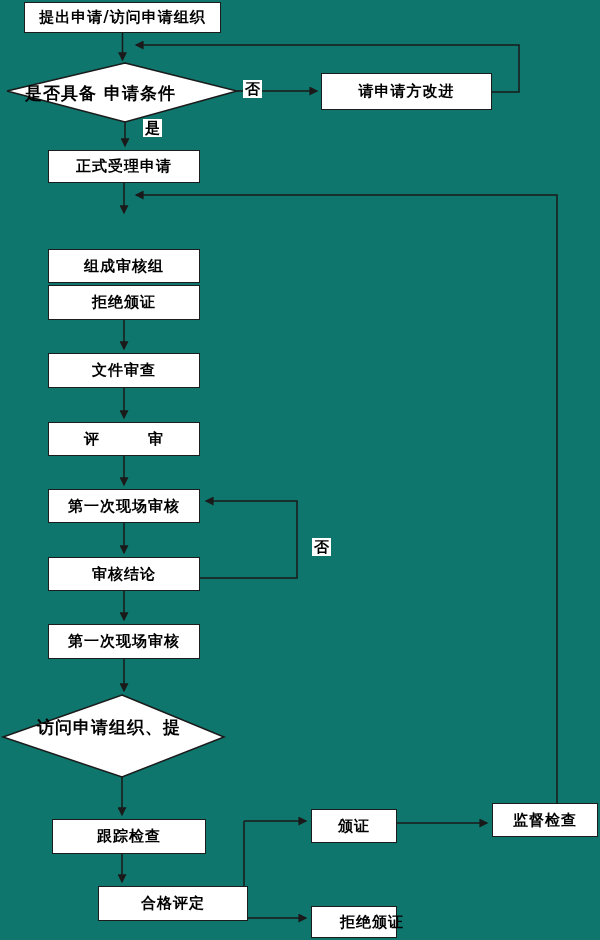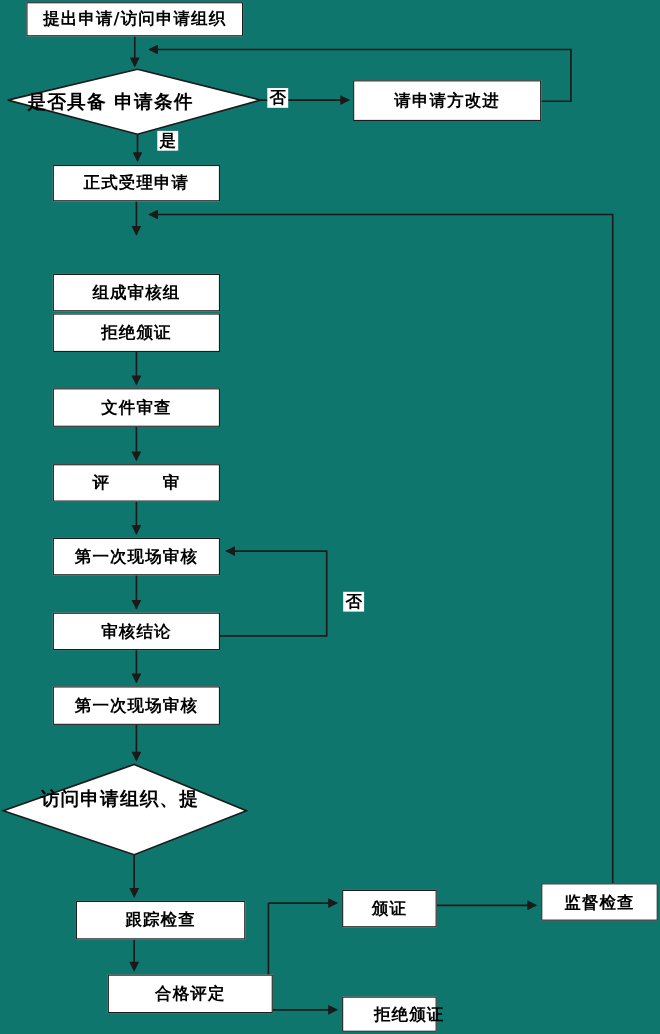--- a/index.html
+++ b/index.html
@@ -114,21 +114,21 @@
   <div class="node" style="left:48px; top:353px; width:152px; height:35px;">文件审查</div>
 
   <div class="node" style="left:48px; top:422px; width:152px; height:34px;">评　　　审</div>
 
   <div class="node" style="left:48px; top:489px; width:152px; height:34px;">第一次现场审核</div>
 
   <div class="node" style="left:48px; top:557px; width:152px; height:34px;">审核结论</div>
 
   <div class="node" style="left:48px; top:624px; width:152px; height:35px;">第一次现场审核</div>
 
-  <div class="node" style="left:52px; top:819px; width:154px; height:35px;margin-left:17px;">跟踪检查</div>
+  <div class="node" style="left:52px; top:819px; width:154px; height:35px;">跟踪检查</div>
 
   <div class="node" style="left:54px; top:886px; width:150px; height:35px;margin-left:44px;">合格评定</div>
 
   <div class="node" style="left:311px; top:809px; width:86px; height:34px;">颁证</div>
 
   <div class="node" style="left:311px; top:906px; width:86px; height:32px;padding-left:36px;">拒绝颁证</div>
 
   <div class="node" style="left:492px; top:803px; width:106px; height:34px;">监督检查</div>
 
   <div class="diamond-label" style="left:25px; top:83px; width:200px;">是否具备 申请条件</div>

